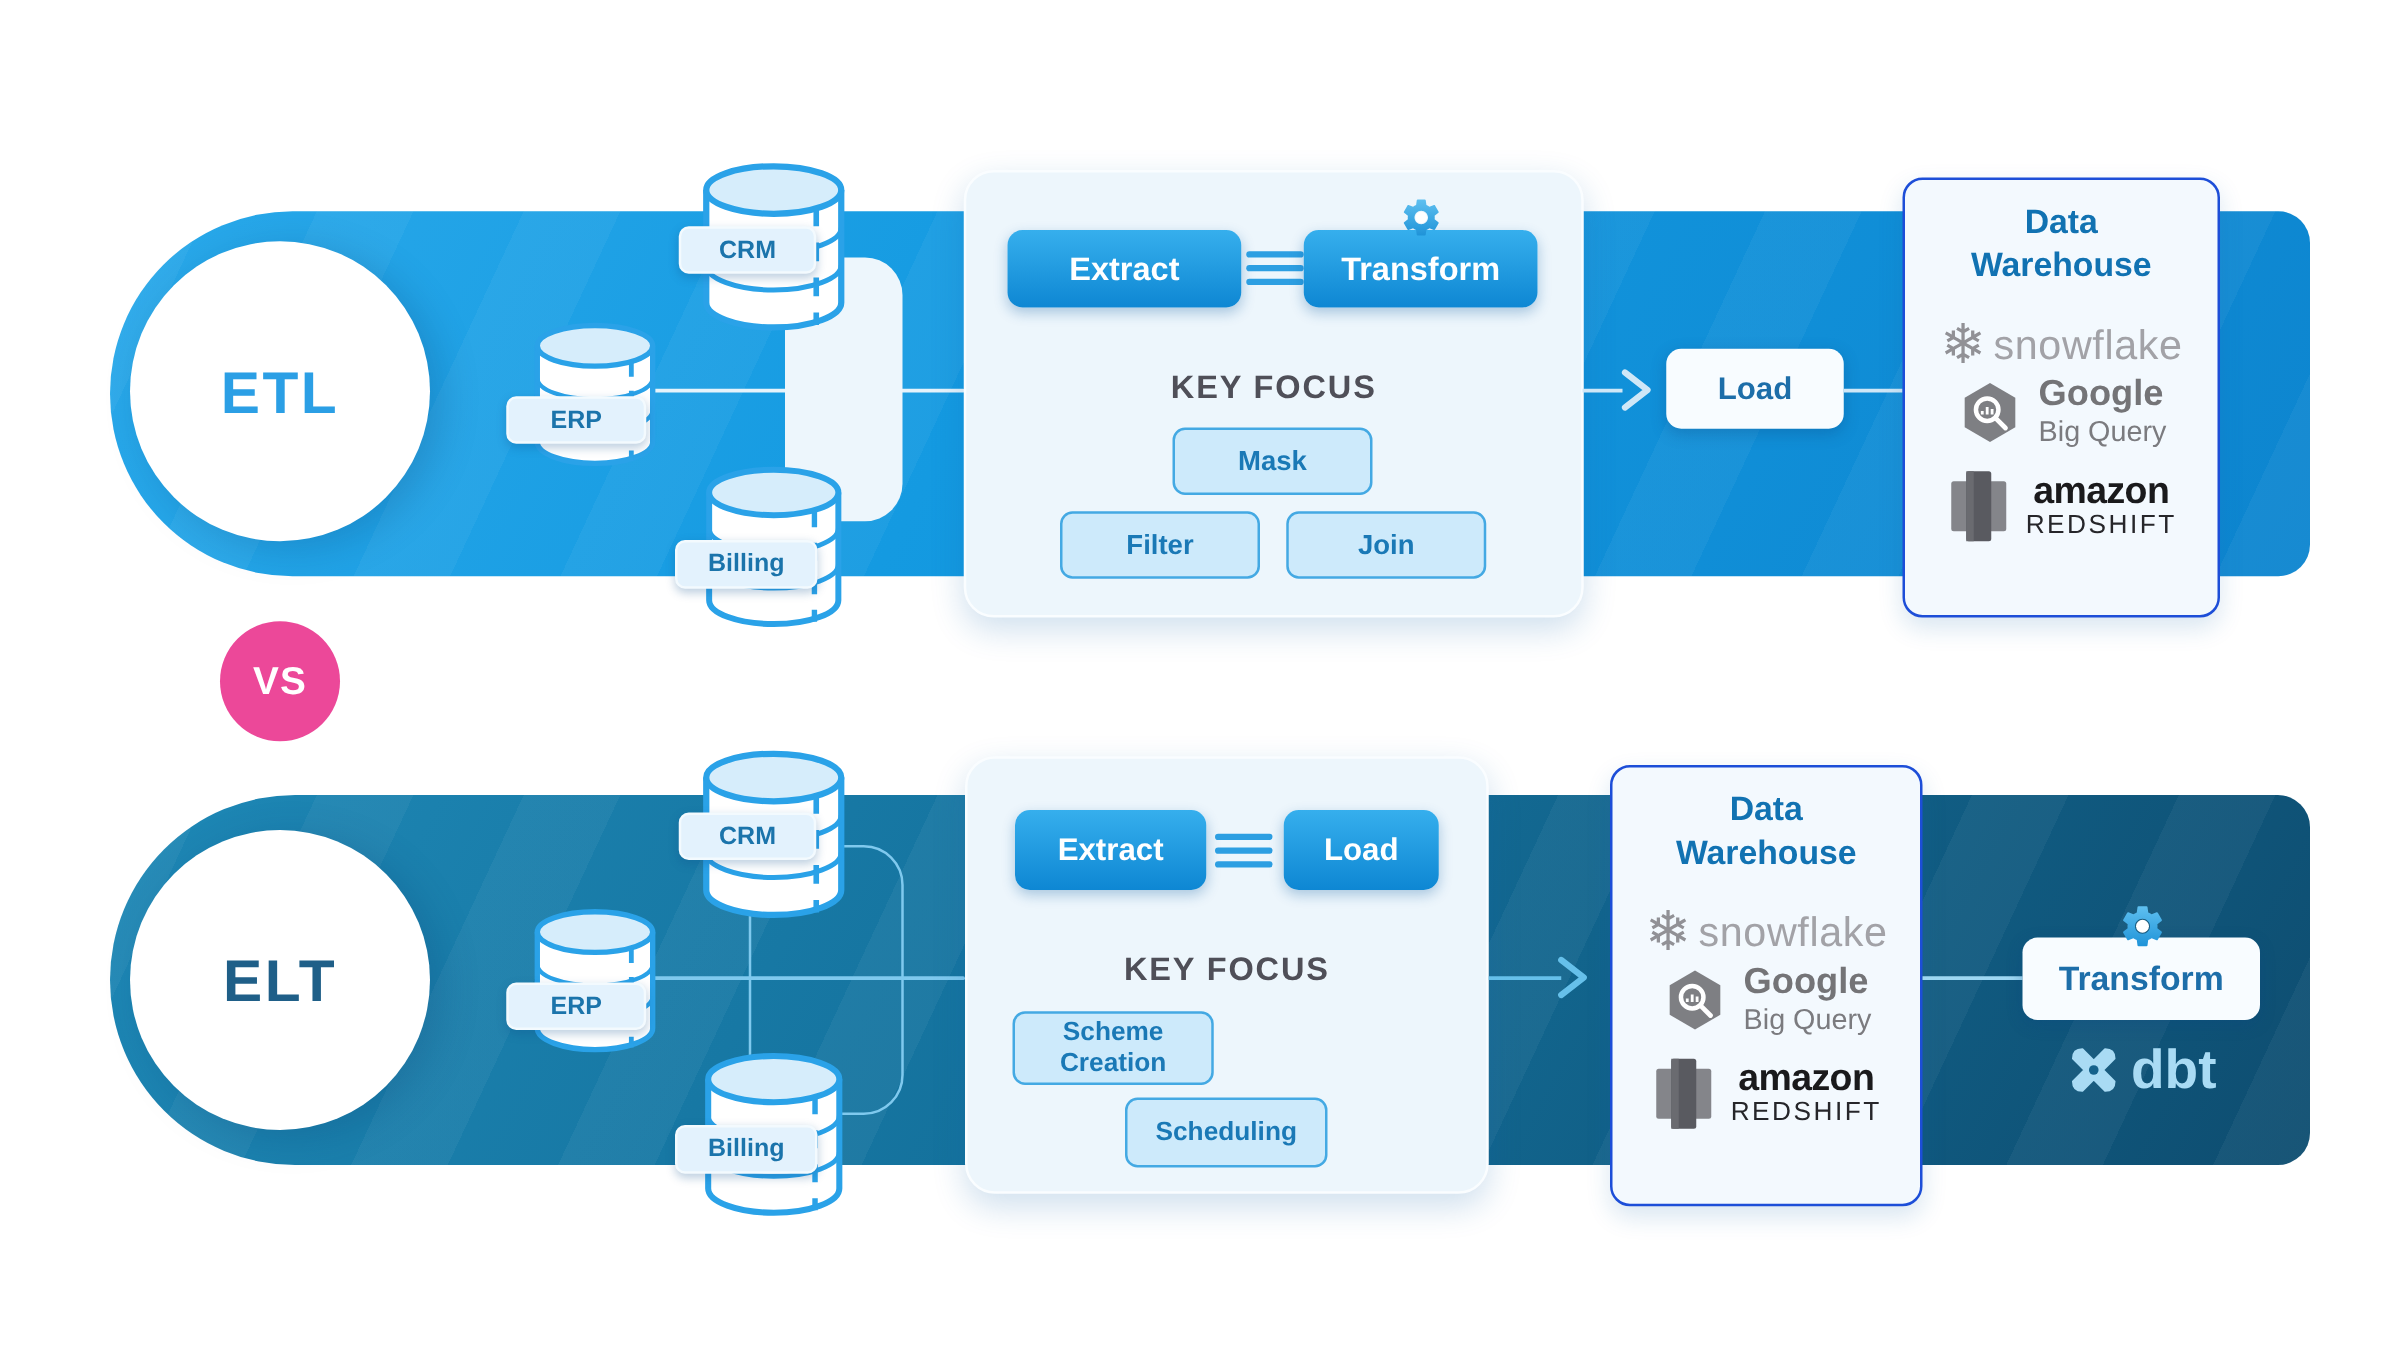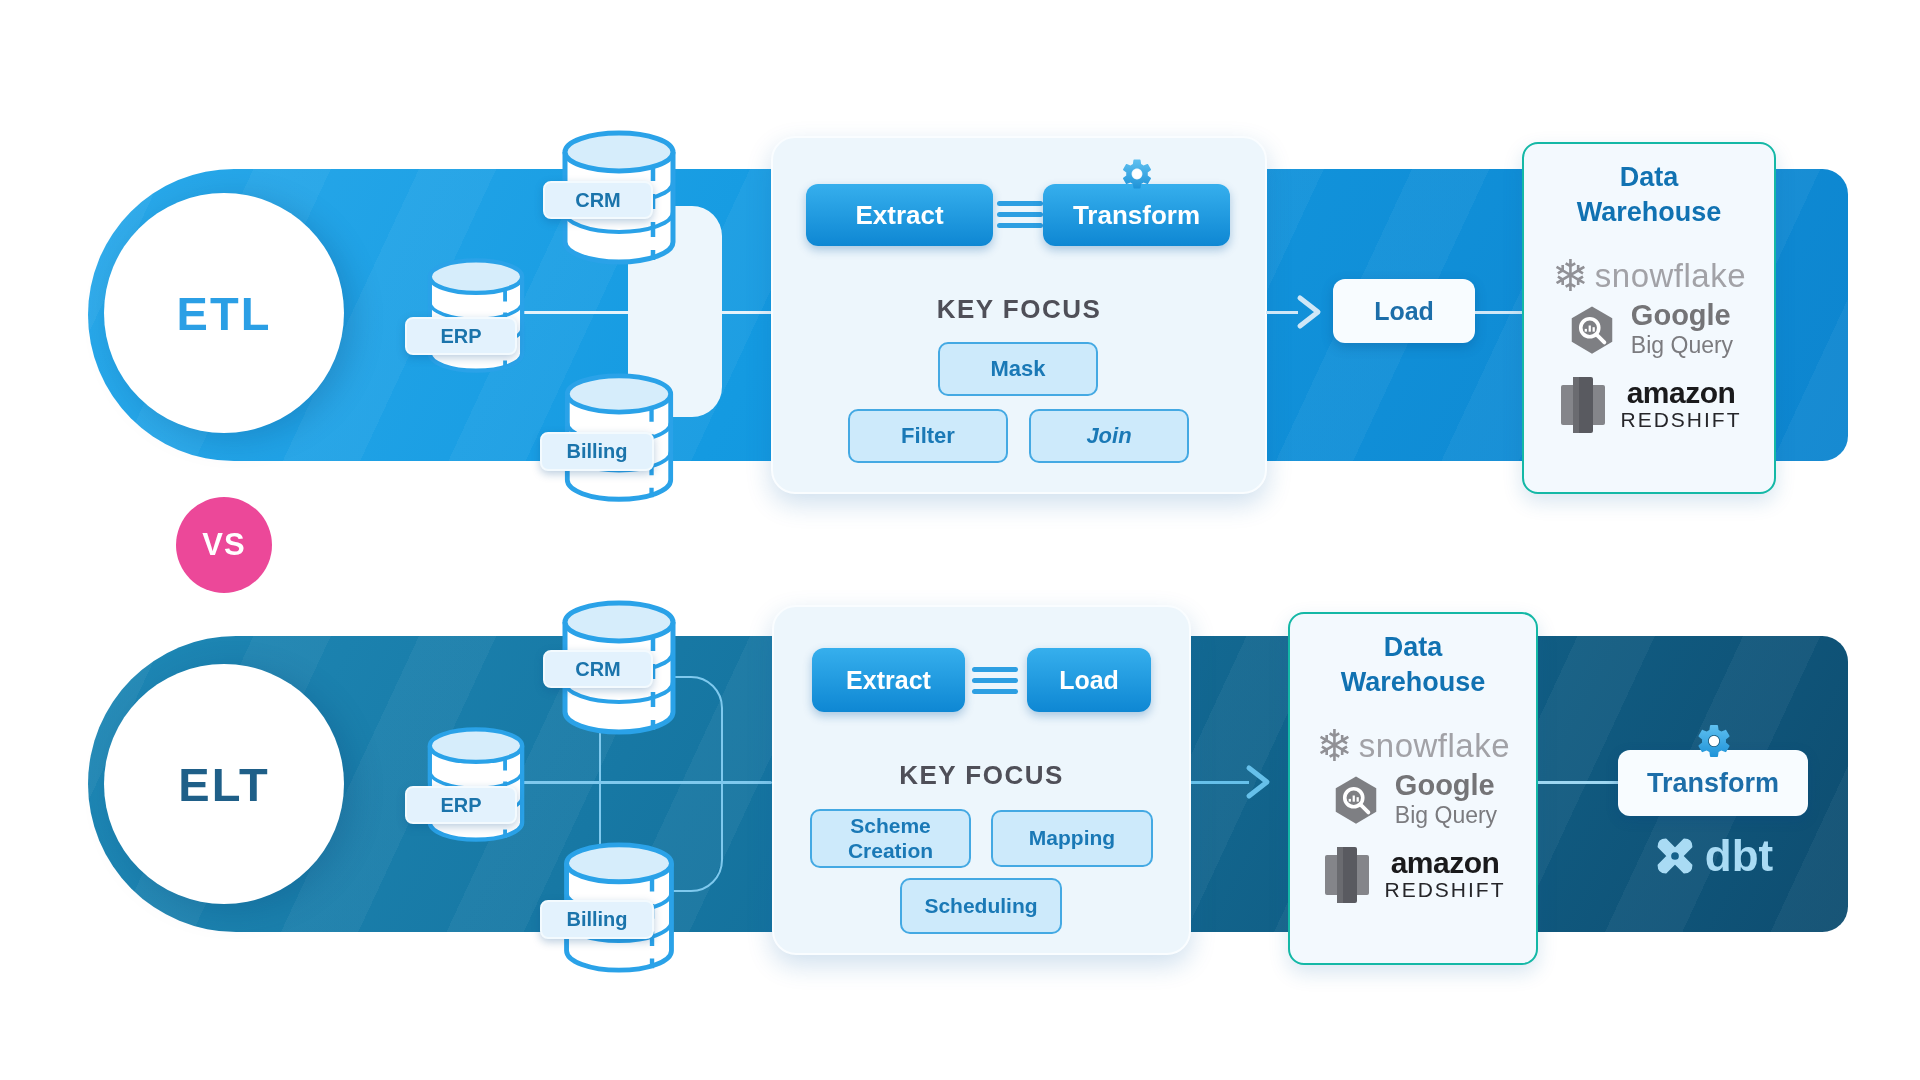--- a/index.html
+++ b/index.html
@@ -128,29 +128,29 @@
   .k2 { left:772px; top:760px; width:419px; }
 
   .chip {
     position:absolute; background:#cdeafb; border:2px solid #44a9e3;
     border-radius:10px; color:#1a79b6; font-weight:700; line-height:1.15;
     display:flex; align-items:center; justify-content:center; text-align:center;
     box-sizing:border-box;
   }
   .chip.mask       { left:938px;  top:342px; width:160px; height:54px; font-size:22px; }
   .chip.filter     { left:848px;  top:409px; width:160px; height:54px; font-size:22px; }
-  .chip.join       { left:1029px; top:409px; width:160px; height:54px; font-size:22px;font-style:italic; }
+  .chip.join       { left:1029px; top:409px; width:160px; height:54px; font-size:22px; }
   .chip.scheme     { left:810px;  top:809px; width:161px; height:59px; font-size:21px; padding:0 32px; }
   .chip.mapping    { left:991px;  top:810px; width:162px; height:57px; font-size:21px; }
   .chip.scheduling { left:900px;  top:878px; width:162px; height:56px; font-size:21px; }
 
   
   .card {
     position:absolute; background:#f3f9fe; border-radius:16px;
-    border:2px solid #14b8a6; box-shadow:0 8px 20px rgba(20,100,170,0.16);
+    border:2px solid #1d4ed8; box-shadow:0 8px 20px rgba(20,100,170,0.16);
     display:flex; flex-direction:column; align-items:center;
     box-sizing:border-box; padding-top:16px;
   }
   .w1 { left:1522px; top:142px; width:254px; height:352px; }
   .w2 { left:1288px; top:612px; width:250px; height:353px; }
   .card-title { font-size:27px; font-weight:700; color:#1172b2; text-align:center; line-height:1.3; }
   .vendor-row { display:flex; align-items:center; justify-content:center; }
   .row-snow   { margin-top:24px; gap:6px; }
   .snow-glyph { font-size:44px; color:#919196; line-height:1; }
   .snow-word  { font-size:33px; color:#a2a2a7; font-weight:400; letter-spacing:0.5px; }
@@ -321,21 +321,20 @@
   <div class="panel p2"></div>
   <div class="btn-blue x-extract2">Extract</div>
   <div class="tri-lines l2">
       <span></span>
       <span></span>
       <span></span>
     </div>
   <div class="btn-blue x-load2">Load</div>
   <div class="key-focus k2">KEY FOCUS</div>
   <div class="chip scheme">Scheme Creation</div>
-  <div class="chip mapping">Mapping</div>
   <div class="chip scheduling">Scheduling</div>
 
   <div class="arrow-line al2"></div>
   <svg class="chev c2">
       <use href="#sym-chevron"></use>
     </svg>
 
   <div class="card w2">
     <div class="card-title">
       <div>Data</div>

